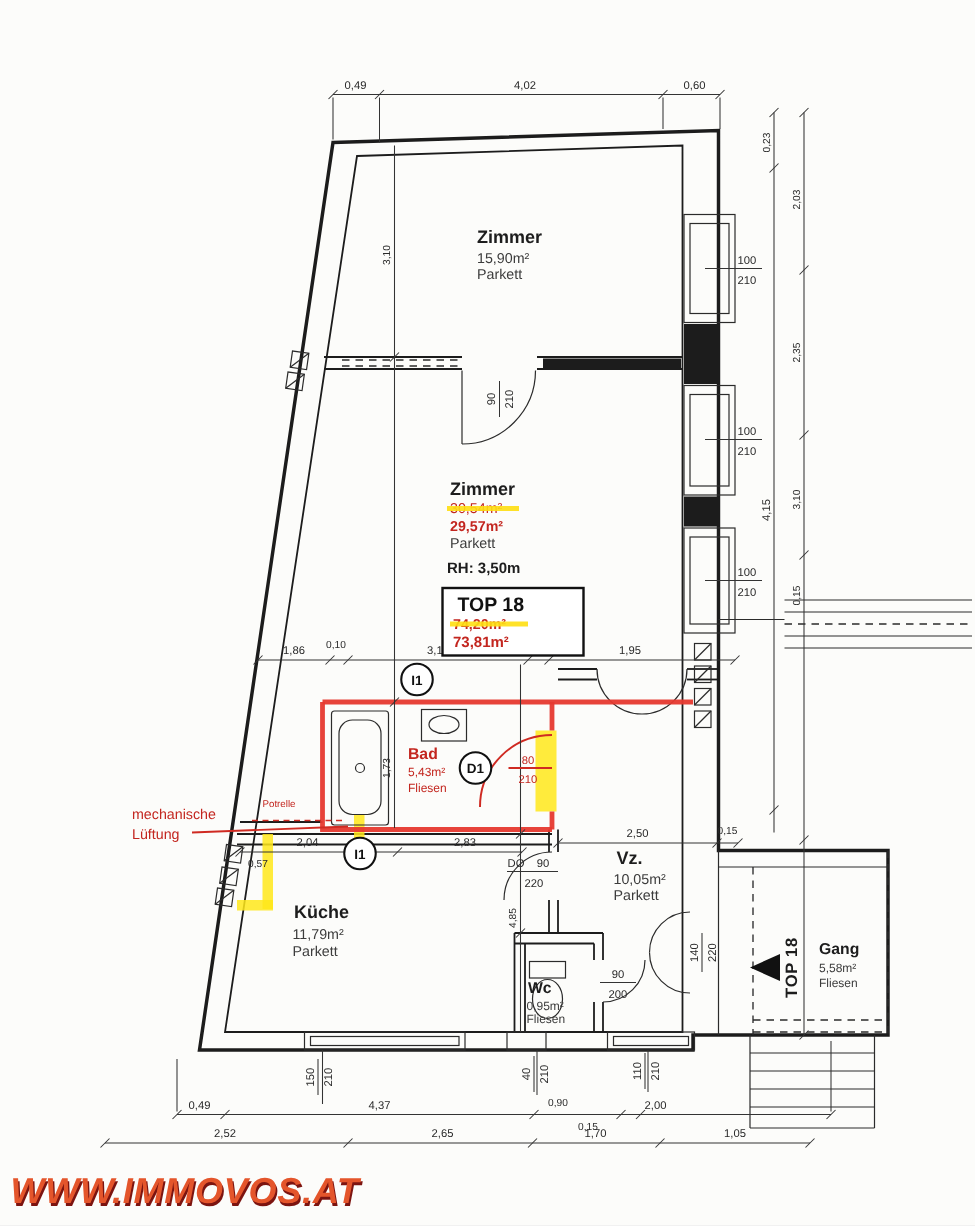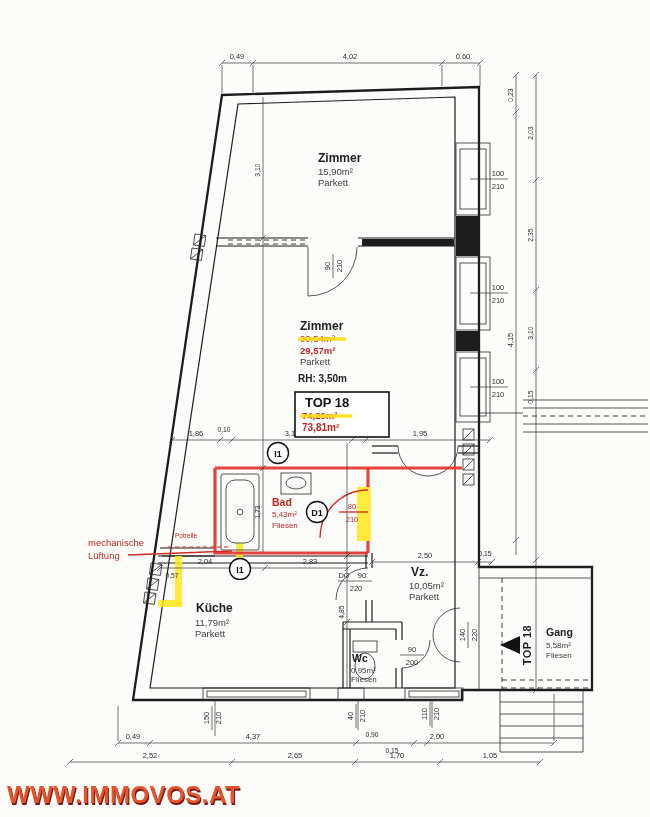--- a/index.html
+++ b/index.html
@@ -30,21 +30,21 @@
   .optxt{font-size:7.5px;fill:#2a2a2a;}
   .redtx{fill:#c3261f;}
   .redsm{font-size:6.5px;fill:#c3261f;}
   .mech{font-size:9.5px;fill:#c3261f;}
   .marker{font-size:9px;font-weight:700;fill:#111;}
   .unittitle{font-size:13px;font-weight:700;fill:#111;}
   .unitold{font-size:9.5px;font-weight:700;fill:#c3261f;}
   .unitnew{font-size:10px;font-weight:700;fill:#c3261f;}
   .toplabel{font-size:11px;font-weight:700;fill:#1d1d1d;letter-spacing:.5px;}
   .watermark{position:absolute;left:7px;top:781px;font-size:24px;font-weight:700;
-             color:#e4552b;letter-spacing:.5px;text-shadow:1px 2px 0 #7c1410;}
+             color:#e4552b;letter-spacing:.5px;text-shadow:1px 2px 0 #7c1410;font-style:italic;}
 </style>
 </head>
 <body>
 
 <div class="screen">
 <svg width="650" height="817" viewBox="0 0 650 817">
 
   <g>
     <path class="w2" d="M222,95 L479,87 L479,567 L592,567 L592,690 L462,690 L462,700 L133,700 Z"></path>
     <path class="w1" d="M238,104 L455,97 L455,688 L150,688 Z"></path>

